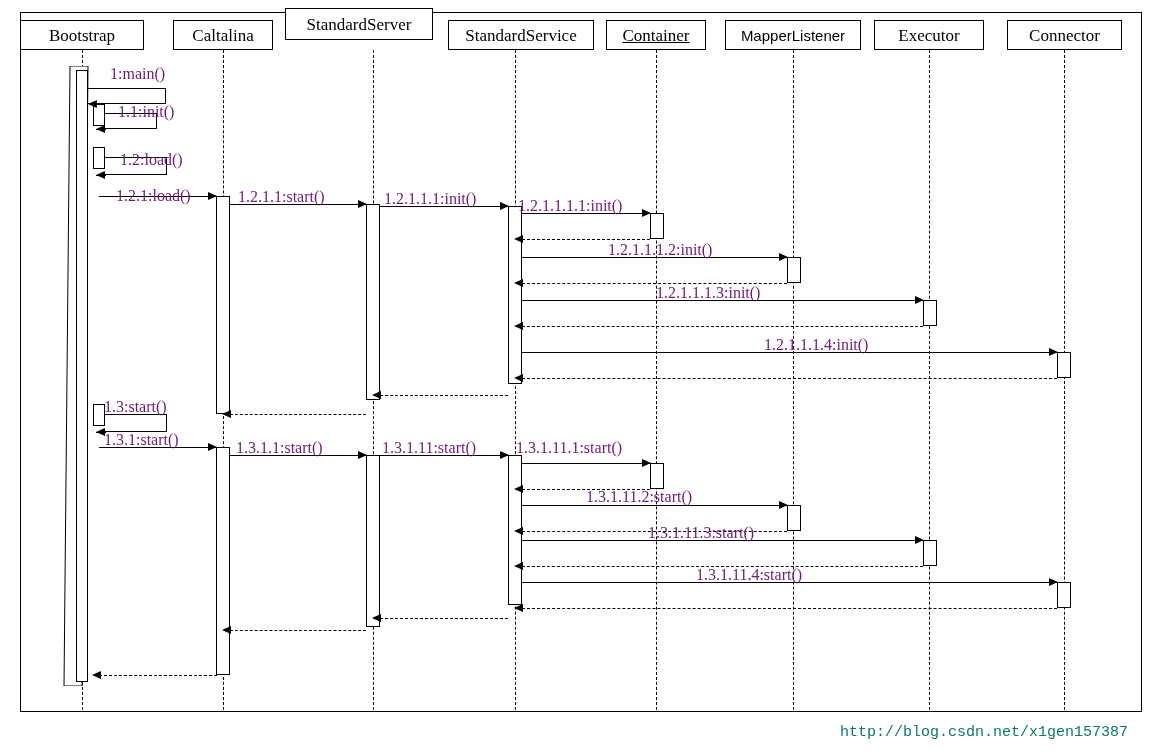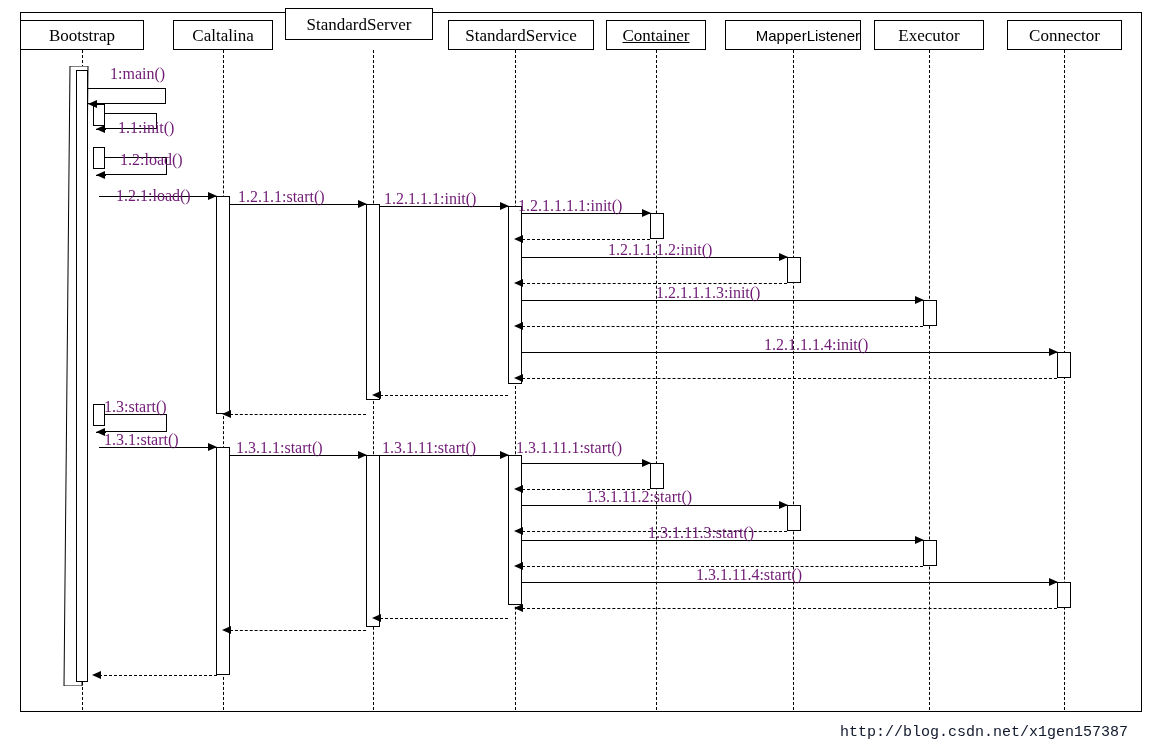--- a/index.html
+++ b/index.html
@@ -84,21 +84,21 @@
     position: absolute;
     border: 1px solid #000;
     border-left: none;
     box-sizing: border-box;
     background: transparent;
   }
   .watermark {
     position: absolute;
     font-family: "Liberation Mono", monospace;
     font-size: 15px;
-    color: #0f172a;
+    color: #0f766e;
     white-space: nowrap;
   }
   .skew-bar {
     position: absolute;
   }
 </style>
 </head>
 <body>
 
 <div id="canvas">
@@ -113,21 +113,21 @@
   </div>
   <div class="lifeline-head" style="left:285px; top:8px; width:148px; height:32px;">
     <span>StandardServer</span>
   </div>
   <div class="lifeline-head" style="left:448px; top:20px; width:146px; height:30px;">
     <span>StandardService</span>
   </div>
   <div class="lifeline-head" style="left:606px; top:20px; width:100px; height:30px;text-decoration:underline;">
     <span>Container</span>
   </div>
-  <div class="lifeline-head small" style="left:725px; top:20px; width:136px; height:30px;justify-content:flex-end;">
+  <div class="lifeline-head small" style="left:725px; top:20px; width:136px; height:30px;">
     <span>MapperListener</span>
   </div>
   <div class="lifeline-head" style="left:874px; top:20px; width:110px; height:30px;">
     <span>Executor</span>
   </div>
   <div class="lifeline-head" style="left:1007px; top:20px; width:115px; height:30px;">
     <span>Connector</span>
   </div>
 
   <div class="lifeline-dash" style="left:82px; top:50px; height:660px;"></div>
@@ -172,21 +172,21 @@
   <div class="activation" style="left:1057px; top:582px; width:14px; height:26px;"></div>
 
   <div class="arrow-line" style="left:88px; top:88px; width:78px;"></div>
   <div class="self-box" style="left:88px; top:88px; width:78px; height:16px;"></div>
   <div class="arrow-head left" style="left:88px; top:100px;"></div>
   <div class="msg-label" style="left:110px; top:66px;">1:main()</div>
 
   <div class="self-box" style="left:105px; top:113px; width:52px; height:16px;"></div>
   <div class="arrow-head left" style="left:96px; top:125px;"></div>
   <div class="arrow-line" style="left:96px; top:129px; width:10px;"></div>
-  <div class="msg-label" style="left:118px; top:120px;">1.1:init()</div>
+  <div class="msg-label" style="left:118px; top:104px;">1.1:init()</div>
 
   <div class="self-box" style="left:105px; top:157px; width:62px; height:18px;"></div>
   <div class="arrow-head left" style="left:96px; top:171px;"></div>
   <div class="arrow-line" style="left:96px; top:175px; width:10px;"></div>
   <div class="msg-label" style="left:120px; top:152px;">1.2:load()</div>
 
   <div class="arrow-line" style="left:99px; top:196px; width:118px;"></div>
   <div class="arrow-head right" style="left:208px; top:192px;"></div>
   <div class="msg-label" style="left:116px; top:188px;">1.2.1:load()</div>
 

